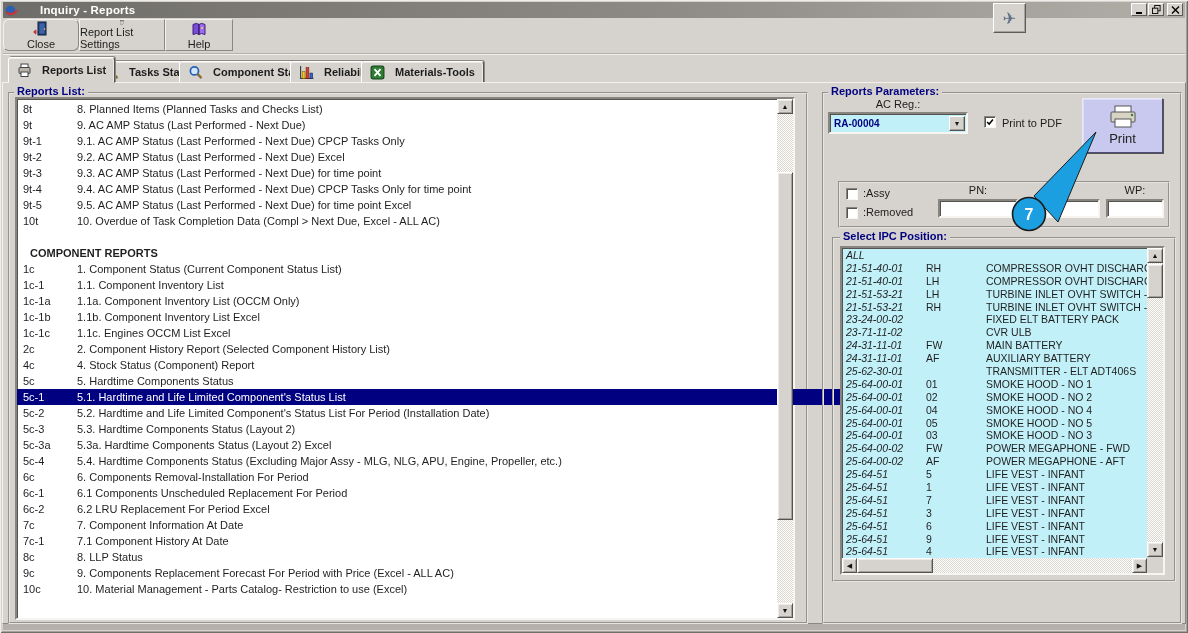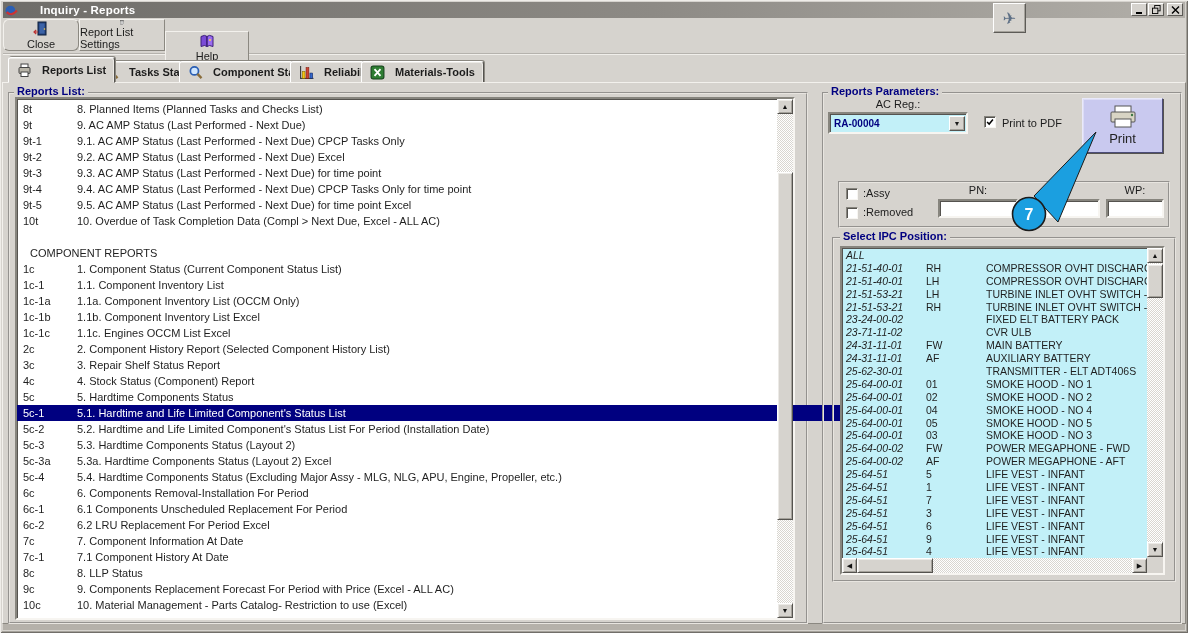--- a/index.html
+++ b/index.html
@@ -39,21 +39,21 @@
   
   .groupbox{position:absolute;border:2px groove #e8e5e0;box-sizing:border-box;}
   .grouplabel{position:absolute;font-size:11px;font-weight:bold;color:#000080;background:#d6d3ce;padding:0 3px;z-index:2;white-space:nowrap;}
   
   .sunken{border:2px solid;border-color:#87857e #f7f5f1 #f7f5f1 #87857e;box-shadow:inset 1px 1px 0 #55534f;box-sizing:border-box;}
   .listwhite{position:absolute;background:#fff;}
   .rows{position:absolute;overflow:hidden;}
   .rrow{position:relative;height:16px;line-height:16px;font-size:11px;white-space:nowrap;color:#1f1f1f;}
   .rrow .code{position:absolute;left:6px;}
   .rrow .desc{position:absolute;left:60px;}
-  .rrow.hdr .desc{left:13px;}
+  .rrow.hdr .desc{left:13px;font-weight:bold;}
   .rrow.sel{background:#000080;color:#fff;}
   .irow{position:relative;height:12.9px;line-height:12.9px;font-size:10.5px;white-space:nowrap;color:#1f1f1f;}
   .irow .c1{position:absolute;left:4px;font-style:italic;}
   .irow .c2{position:absolute;left:84px;}
   .irow .c3{position:absolute;left:144px;}
   
   .sbbtn{position:absolute;width:16px;height:15px;background:#d6d3ce;border:1px solid;border-color:#fff #55534f #55534f #fff;
     box-shadow:inset 1px 1px 0 #eceae6, inset -1px -1px 0 #a5a29b;box-sizing:border-box;
     display:flex;align-items:center;justify-content:center;font-size:7px;color:#111;}
   .sbthumb{position:absolute;background:#d6d3ce;border:1px solid;border-color:#fff #55534f #55534f #fff;
@@ -127,21 +127,21 @@
       <svg width="16" height="16" viewBox="0 0 16 16">
         <rect x="2.5" y="1.5" width="11" height="13" fill="#fff" stroke="#333"></rect>
         <rect x="2.5" y="1.5" width="11" height="2.6" fill="#4a4a4a"></rect>
         <line x1="4.5" y1="6.2" x2="11.5" y2="6.2" stroke="#777"></line>
         <line x1="4.5" y1="8.6" x2="11.5" y2="8.6" stroke="#777"></line>
         <line x1="4.5" y1="11" x2="11.5" y2="11" stroke="#777"></line>
         <line x1="4.5" y1="13" x2="9.5" y2="13" stroke="#777"></line>
       </svg>
       <span class="lbl">Report List Settings</span>
     </div>
-    <div class="toolcell" style="left:162px;width:84px;margin-top:12px;">
+    <div class="toolcell" style="left:162px;width:68px;">
       <svg width="16" height="16" viewBox="0 0 16 16">
         <path d="M2 3.5 q4 -2.2 6 0 v10 q-2 -2 -6 0 z" fill="#7a4bd6" stroke="#3c1f7a"></path>
         <path d="M14 3.5 q-4 -2.2 -6 0 v10 q2 -2 6 0 z" fill="#9b6cf0" stroke="#3c1f7a"></path>
         <line x1="8" y1="3.5" x2="8" y2="13.5" stroke="#3c1f7a"></line>
         <circle cx="11" cy="7" r="1" fill="#ffd24a"></circle>
       </svg>
       <span class="lbl">Help</span>
     </div>
   </div>
 
@@ -251,24 +251,20 @@
         <span class="code">1c-1b</span>
         <span class="desc">1.1b. Component Inventory List Excel</span>
       </div>
       <div class="rrow">
         <span class="code">1c-1c</span>
         <span class="desc">1.1c. Engines OCCM List Excel</span>
       </div>
       <div class="rrow">
         <span class="code">2c</span>
         <span class="desc">2. Component History Report (Selected Component History List)</span>
-      </div>
-      <div class="rrow">
-        <span class="code">3c</span>
-        <span class="desc">3. Repair Shelf Status Report</span>
       </div>
       <div class="rrow">
         <span class="code">4c</span>
         <span class="desc">4. Stock Status (Component) Report</span>
       </div>
       <div class="rrow">
         <span class="code">5c</span>
         <span class="desc">5. Hardtime Components Status</span>
       </div>
       <div class="rrow sel">

